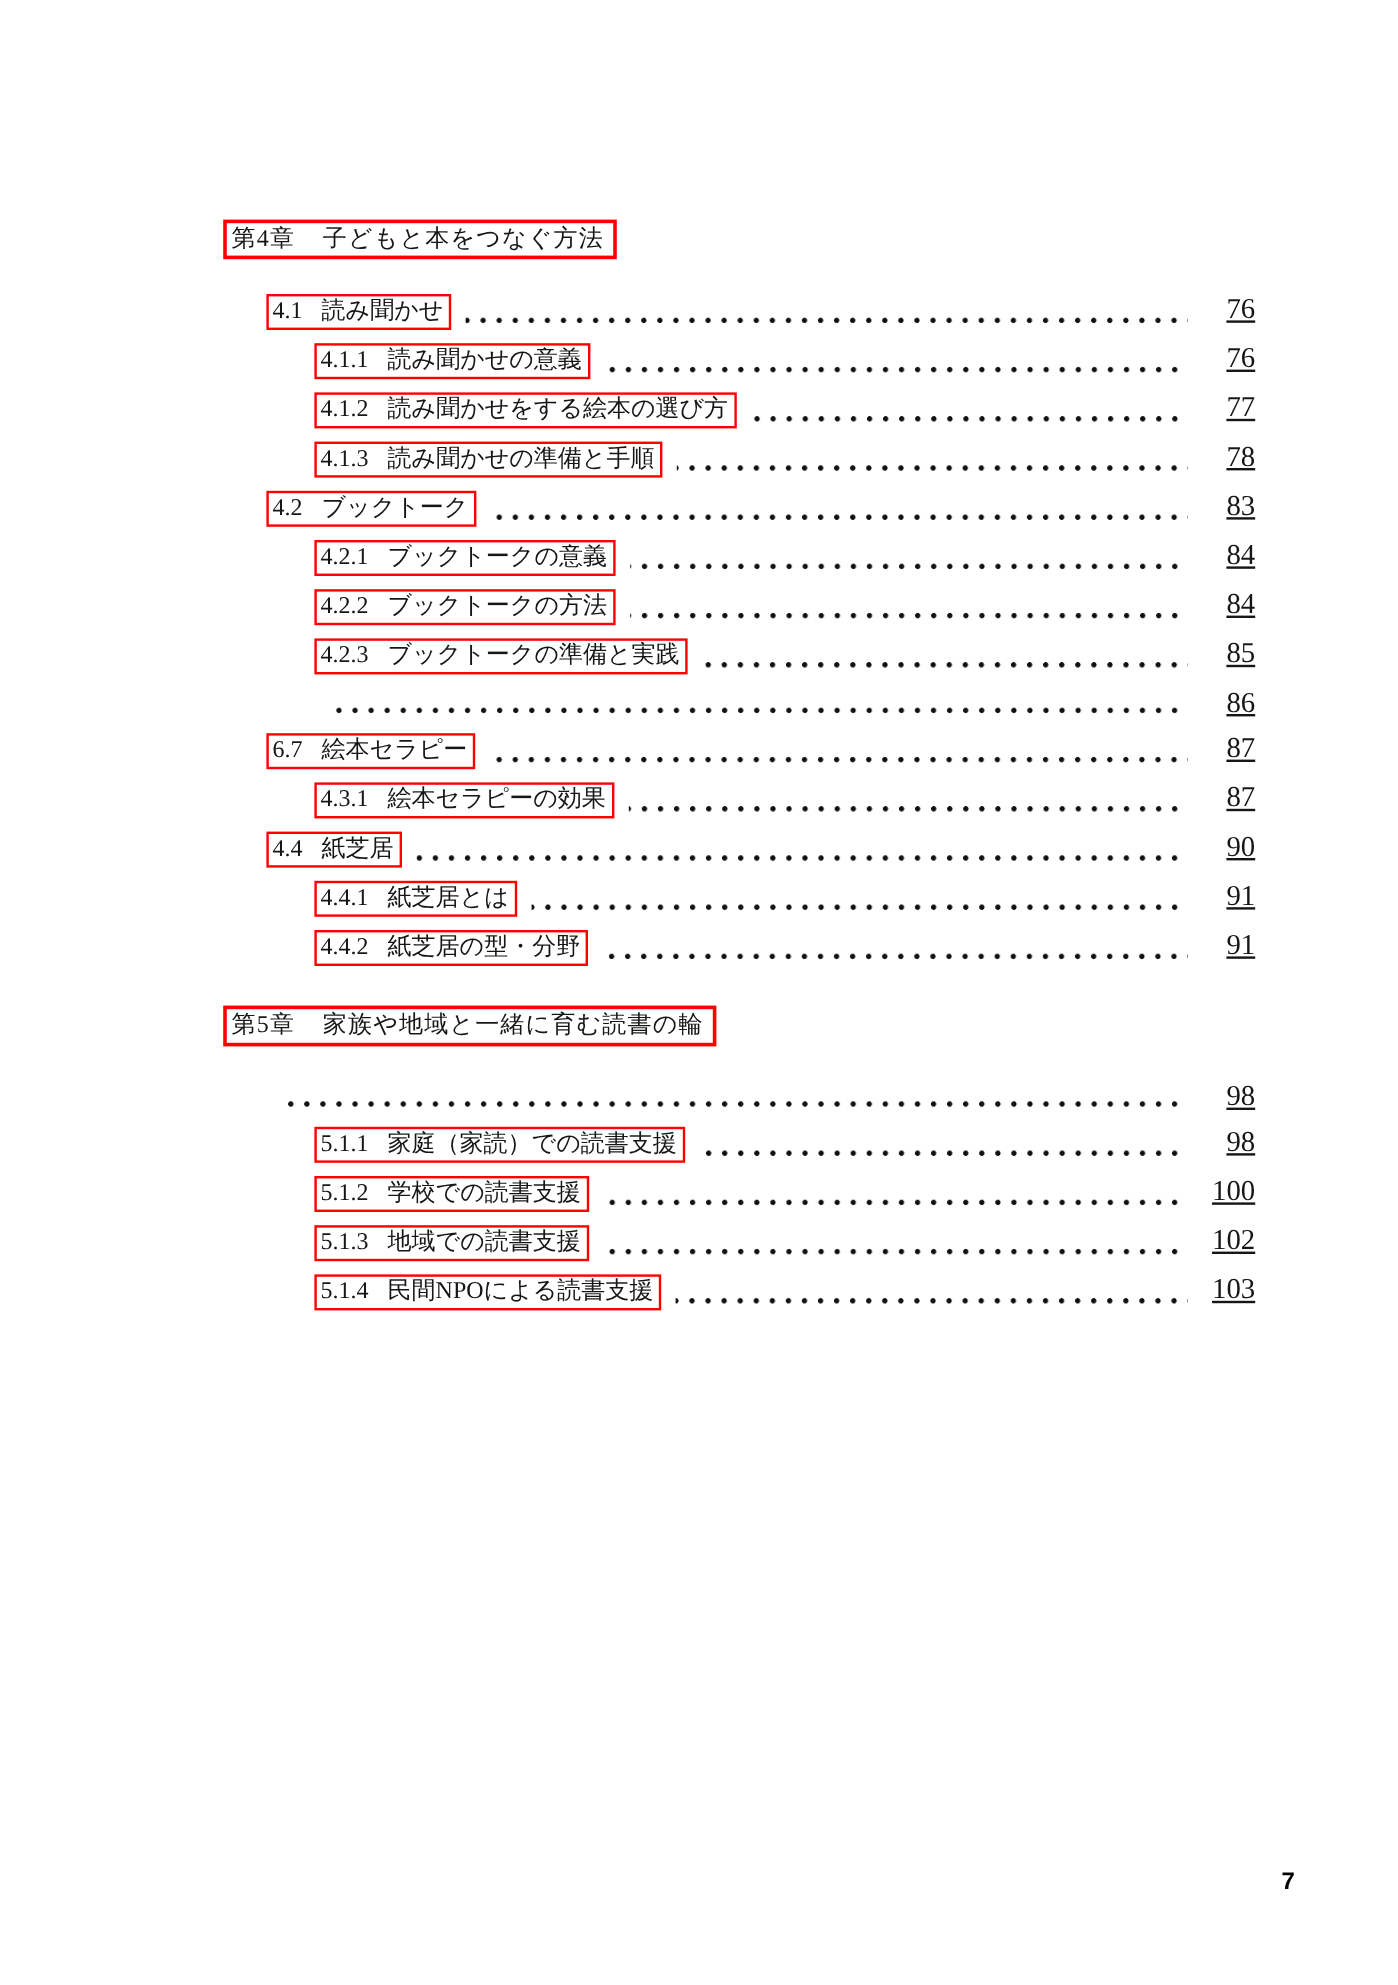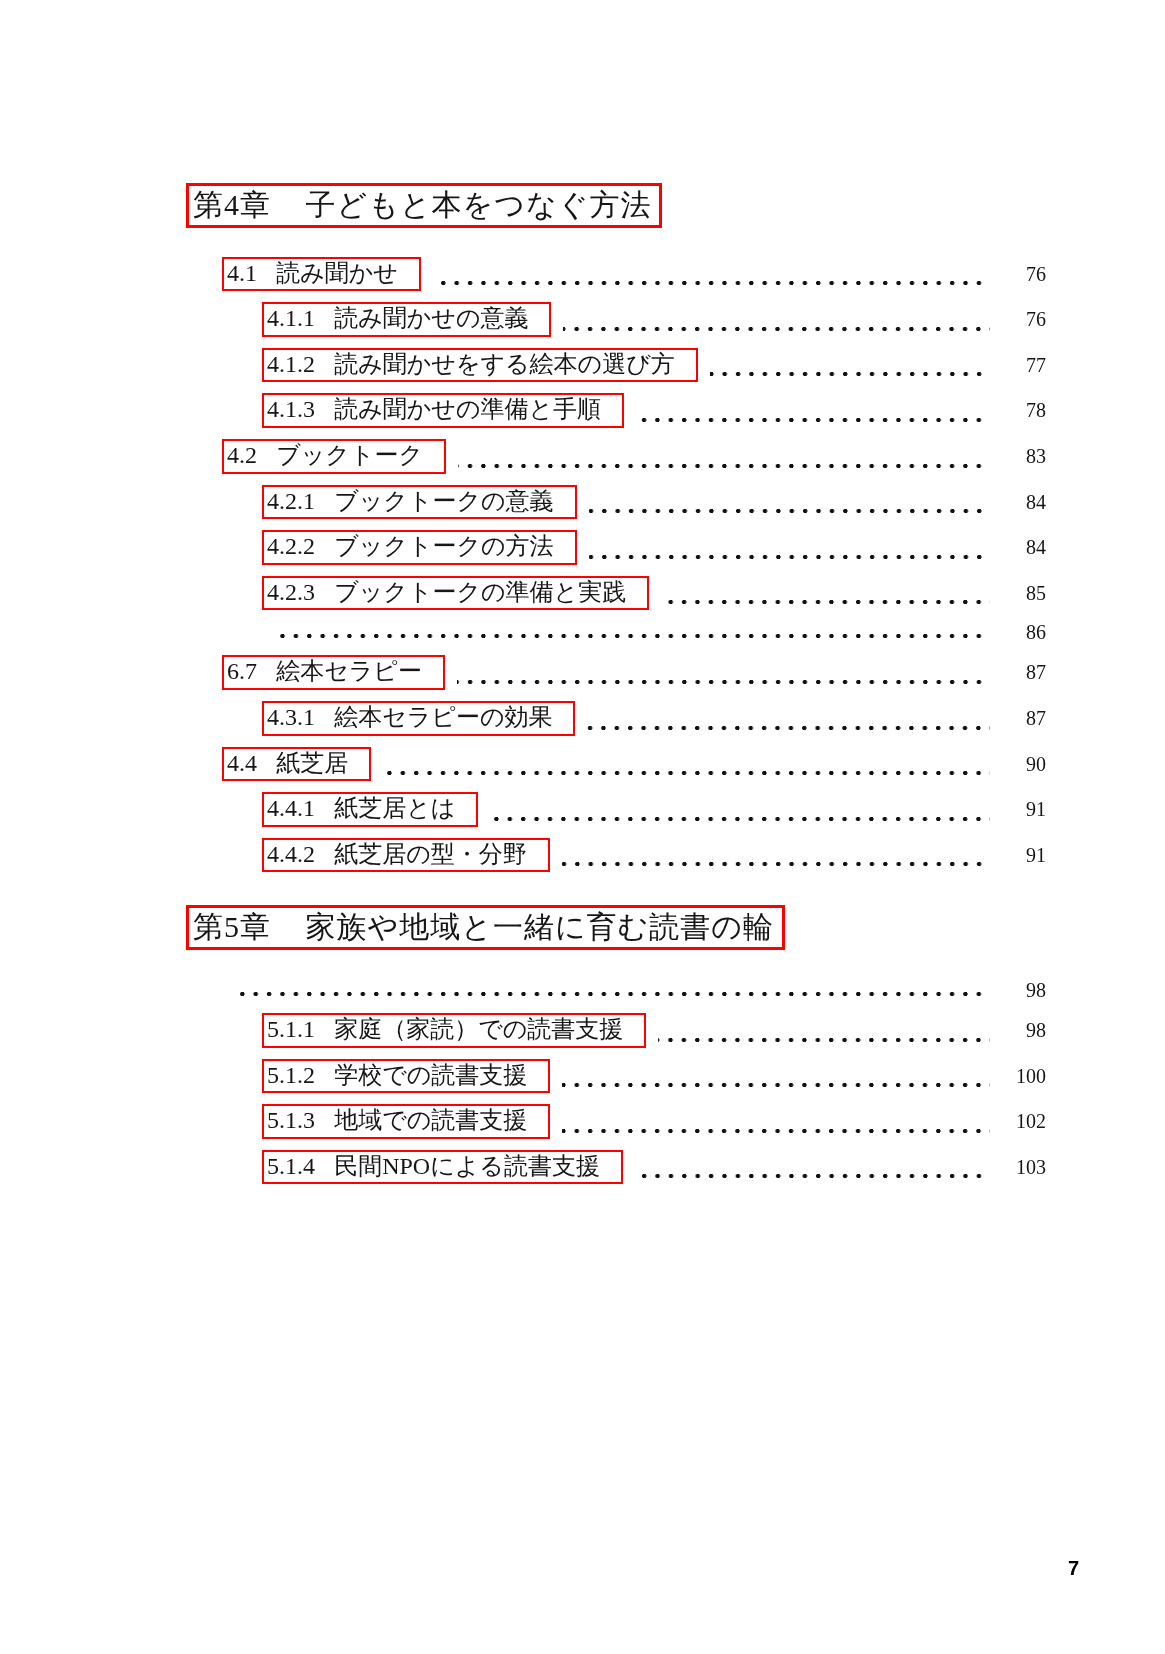--- a/index.html
+++ b/index.html
@@ -17,60 +17,61 @@
   .content {
     position: absolute;
     left: 186px;
     top: 183px;
     width: 860px;
   }
   .chapter + .chapter { margin-top: 33px; }
   .chapter-title {
     display: inline-block;
     border: 3px solid var(--box-color);
-    font-size: 30px;
+    font-size: 20px;
     font-weight: 500;
     line-height: 1.12;
     padding: 2px 8px 3px 4px;
     white-space: nowrap;
     letter-spacing: 1px;
   }
   .chapter-number { margin-right: 1.15em; }
   .entries { margin-top: 29px; }
   .entry {
     display: flex;
     align-items: baseline;
     margin-bottom: 11px;
   }
   .entry.level-1 { margin-left: 36px; }
   .entry.level-2 { margin-left: 76px; }
   .entry-label {
     display: inline-block;
     border: 2.5px solid var(--box-color);
-    padding: 1px 21px 2px 3px;
-    font-size: 24px;
+    padding: 1px 5px 2px 3px;
+    font-size: 20px;
     line-height: 1.15;
     white-space: nowrap;
   }
   .entry-number { margin-right: 0.8em; }
   .dot-leader {
     flex: 1 1 auto;
     align-self: flex-end;
     height: 6px;
     margin: 0 10px 5px 12px;
     background-image: radial-gradient(circle at 2.2px 3px, #111 1.9px, transparent 2.5px);
     background-size: 13.4px 6px;
     background-repeat: repeat-x;
     background-position: right bottom;
   }
   .entry-page {
-    font-size: 20px;
+    font-size: 24px;
     min-width: 46px;
     text-align: right;
     white-space: nowrap;
+    text-decoration: underline;
   }
   .folio {
     position: absolute;
     right: 86px;
     bottom: 74px;
     font-family: "Liberation Sans", "DejaVu Sans", sans-serif;
     font-weight: bold;
     font-size: 20px;
     color: #000;
   }

